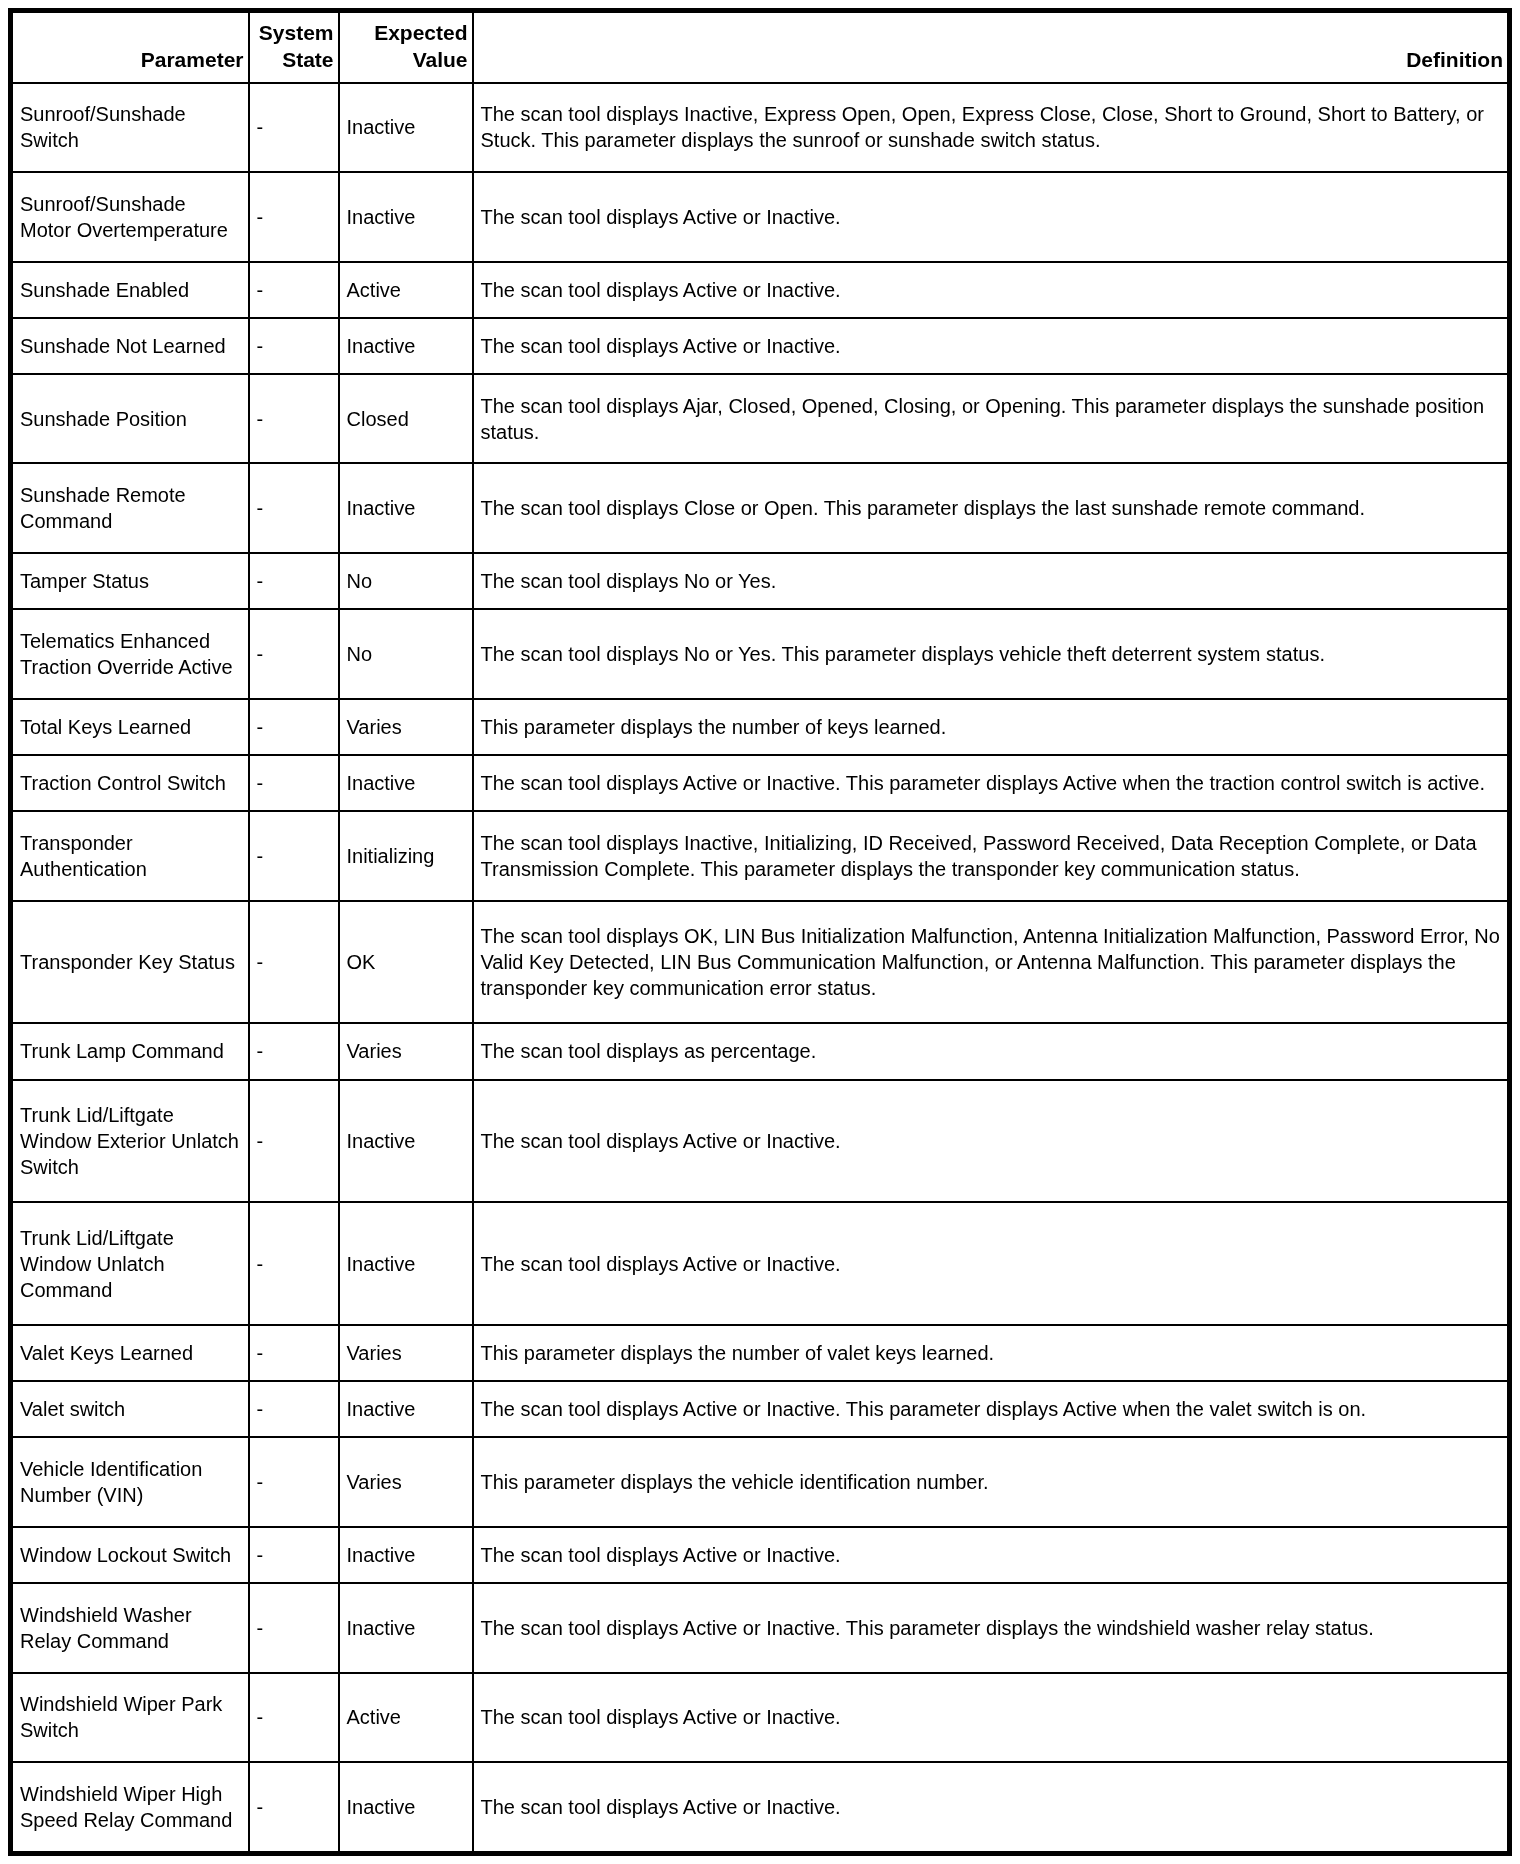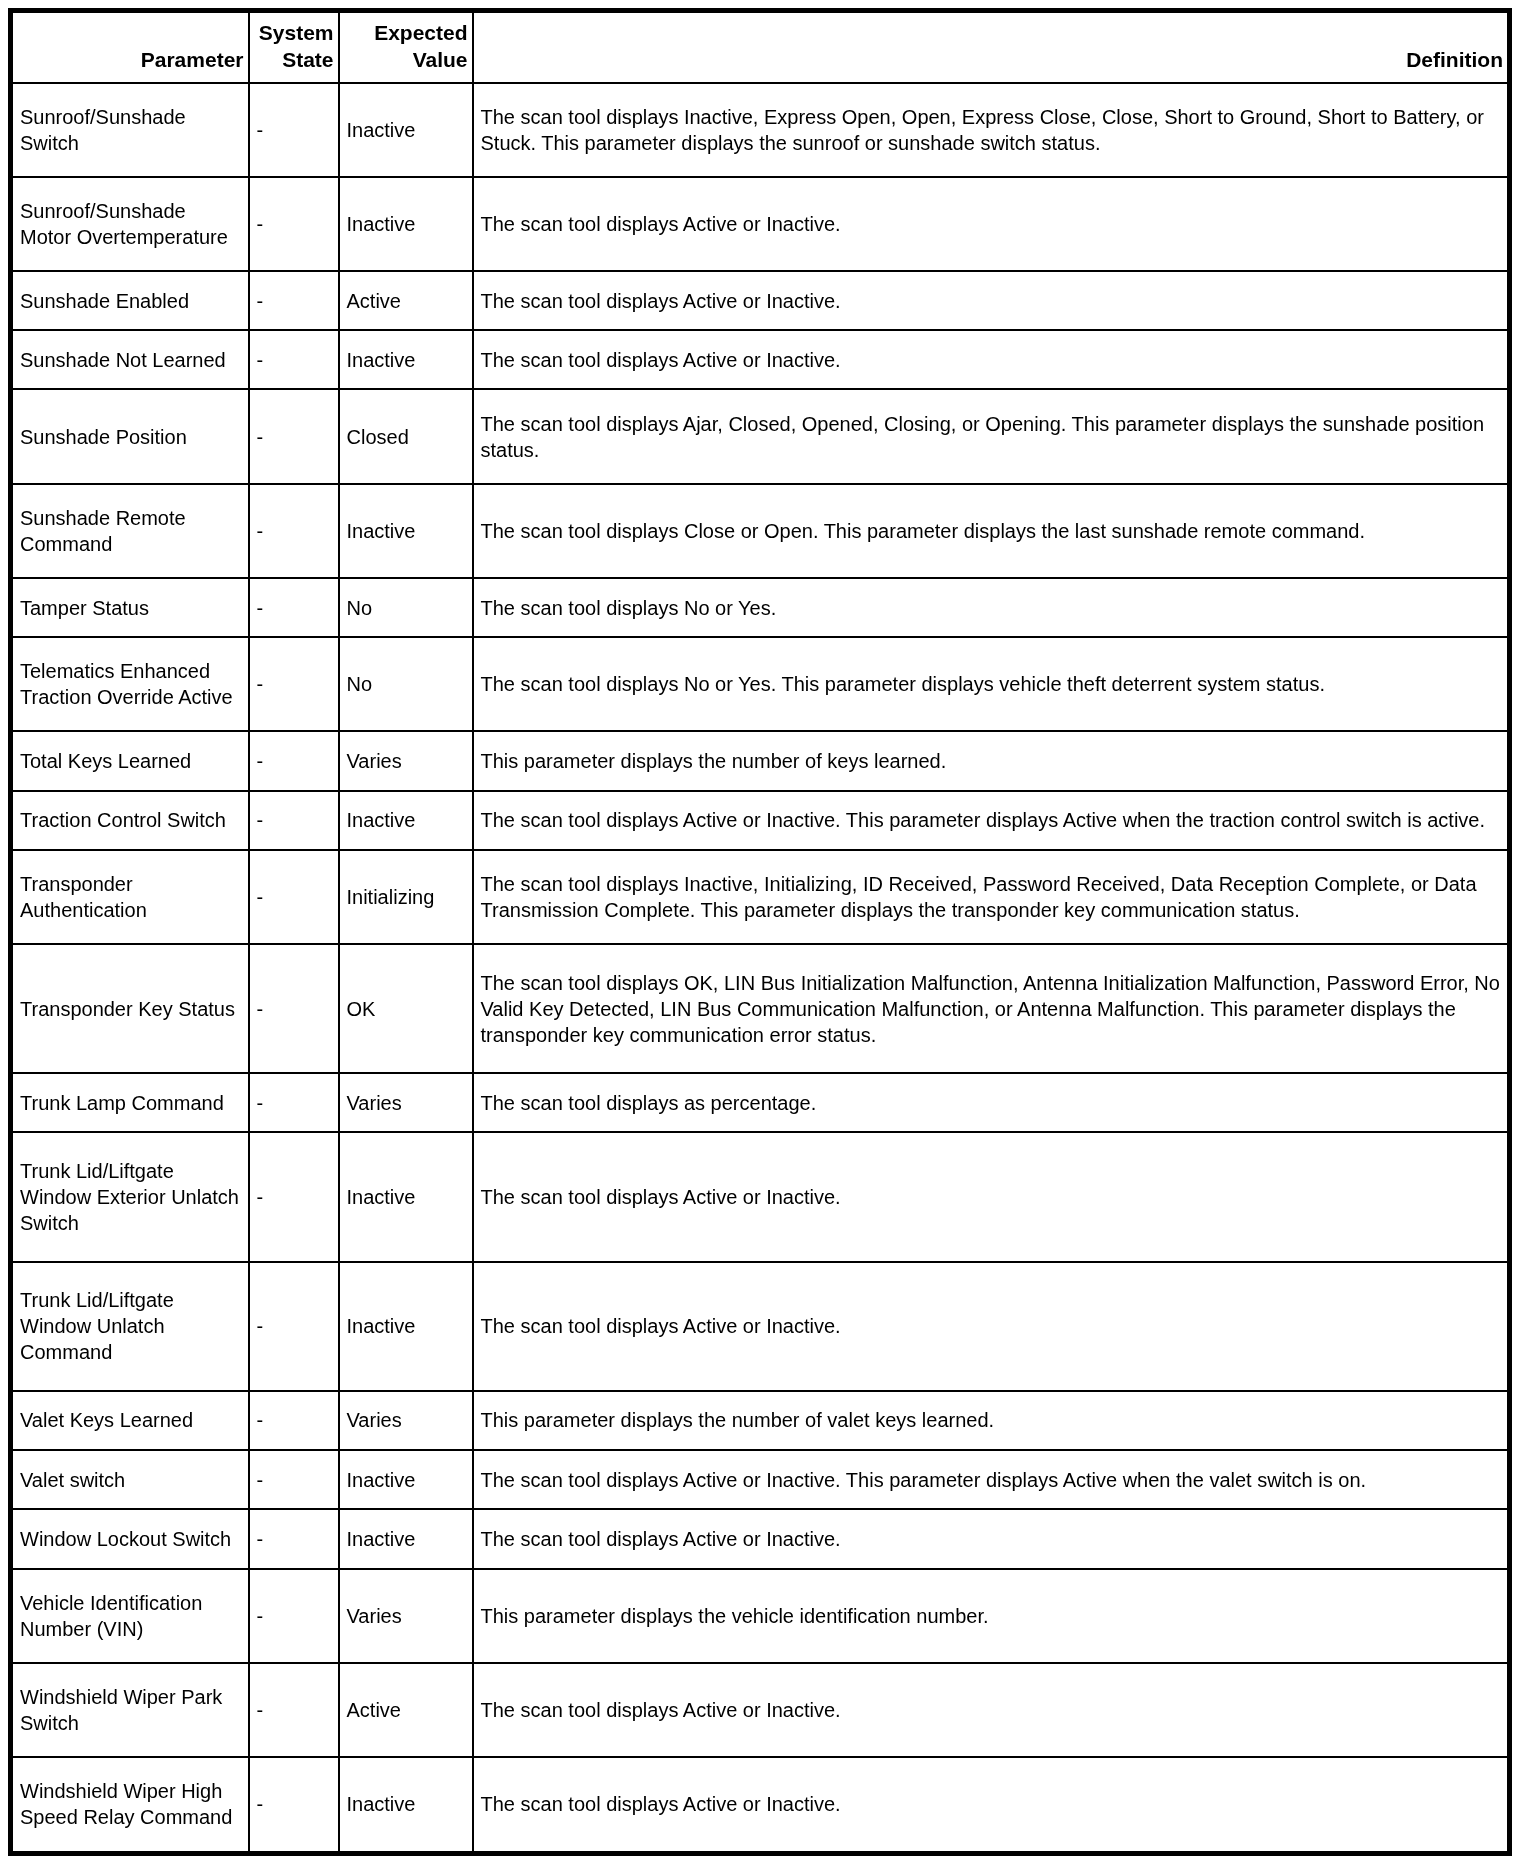--- a/index.html
+++ b/index.html
@@ -164,30 +164,36 @@
           <td class="cell-expected-value">Varies</td>
           <td class="cell-definition">This parameter displays the number of valet keys learned.</td>
         </tr>
         <tr>
           <td class="cell-parameter">Valet switch</td>
           <td class="cell-system-state">-</td>
           <td class="cell-expected-value">Inactive</td>
           <td class="cell-definition">The scan tool displays Active or Inactive. This parameter displays Active when the valet switch is on.</td>
         </tr>
         <tr>
+          <td class="cell-parameter">Vehicle Identification Number (VIN)</td>
+          <td class="cell-system-state">-</td>
+          <td class="cell-expected-value">Varies</td>
+          <td class="cell-definition">This parameter displays the vehicle identification number.</td>
+        </tr>
+        <tr>
           <td class="cell-parameter">Window Lockout Switch</td>
           <td class="cell-system-state">-</td>
           <td class="cell-expected-value">Inactive</td>
           <td class="cell-definition">The scan tool displays Active or Inactive.</td>
         </tr>
         <tr>
-          <td class="cell-parameter">Vehicle Identification Number (VIN)</td>
-          <td class="cell-system-state">-</td>
-          <td class="cell-expected-value">Varies</td>
-          <td class="cell-definition">This parameter displays the vehicle identification number.</td>
+          <td class="cell-parameter">Windshield Washer Relay Command</td>
+          <td class="cell-system-state">-</td>
+          <td class="cell-expected-value">Inactive</td>
+          <td class="cell-definition">The scan tool displays Active or Inactive. This parameter displays the windshield washer relay status.</td>
         </tr>
         <tr>
           <td class="cell-parameter">Windshield Wiper Park Switch</td>
           <td class="cell-system-state">-</td>
           <td class="cell-expected-value">Active</td>
           <td class="cell-definition">The scan tool displays Active or Inactive.</td>
         </tr>
         <tr>
           <td class="cell-parameter">Windshield Wiper High Speed Relay Command</td>
           <td class="cell-system-state">-</td>

